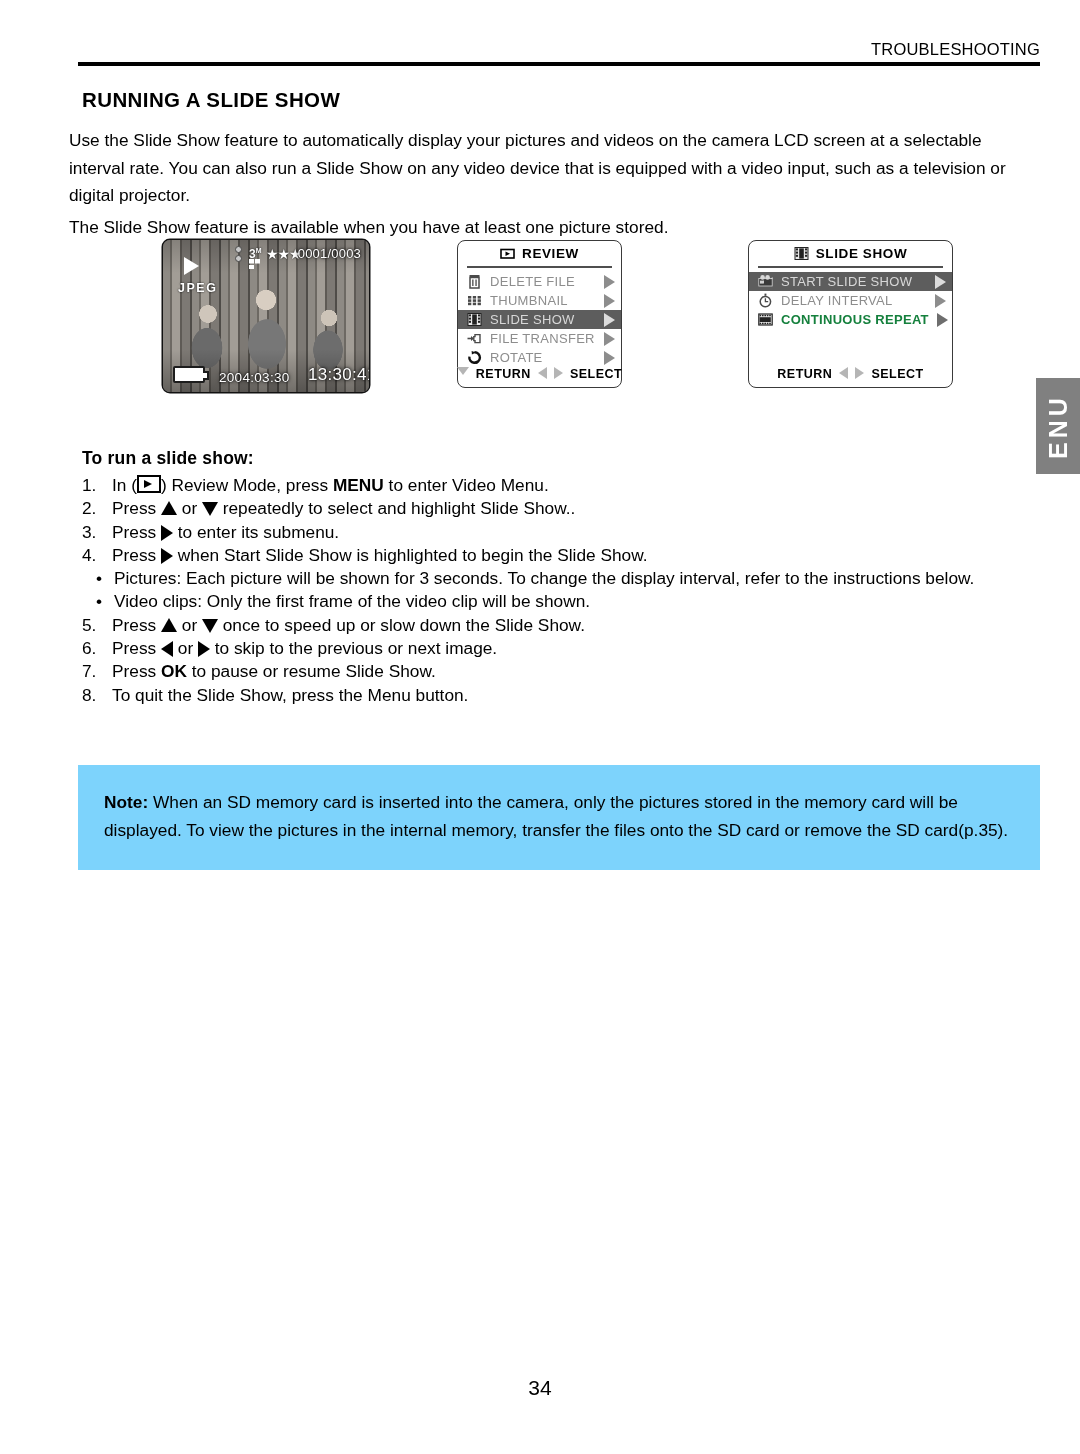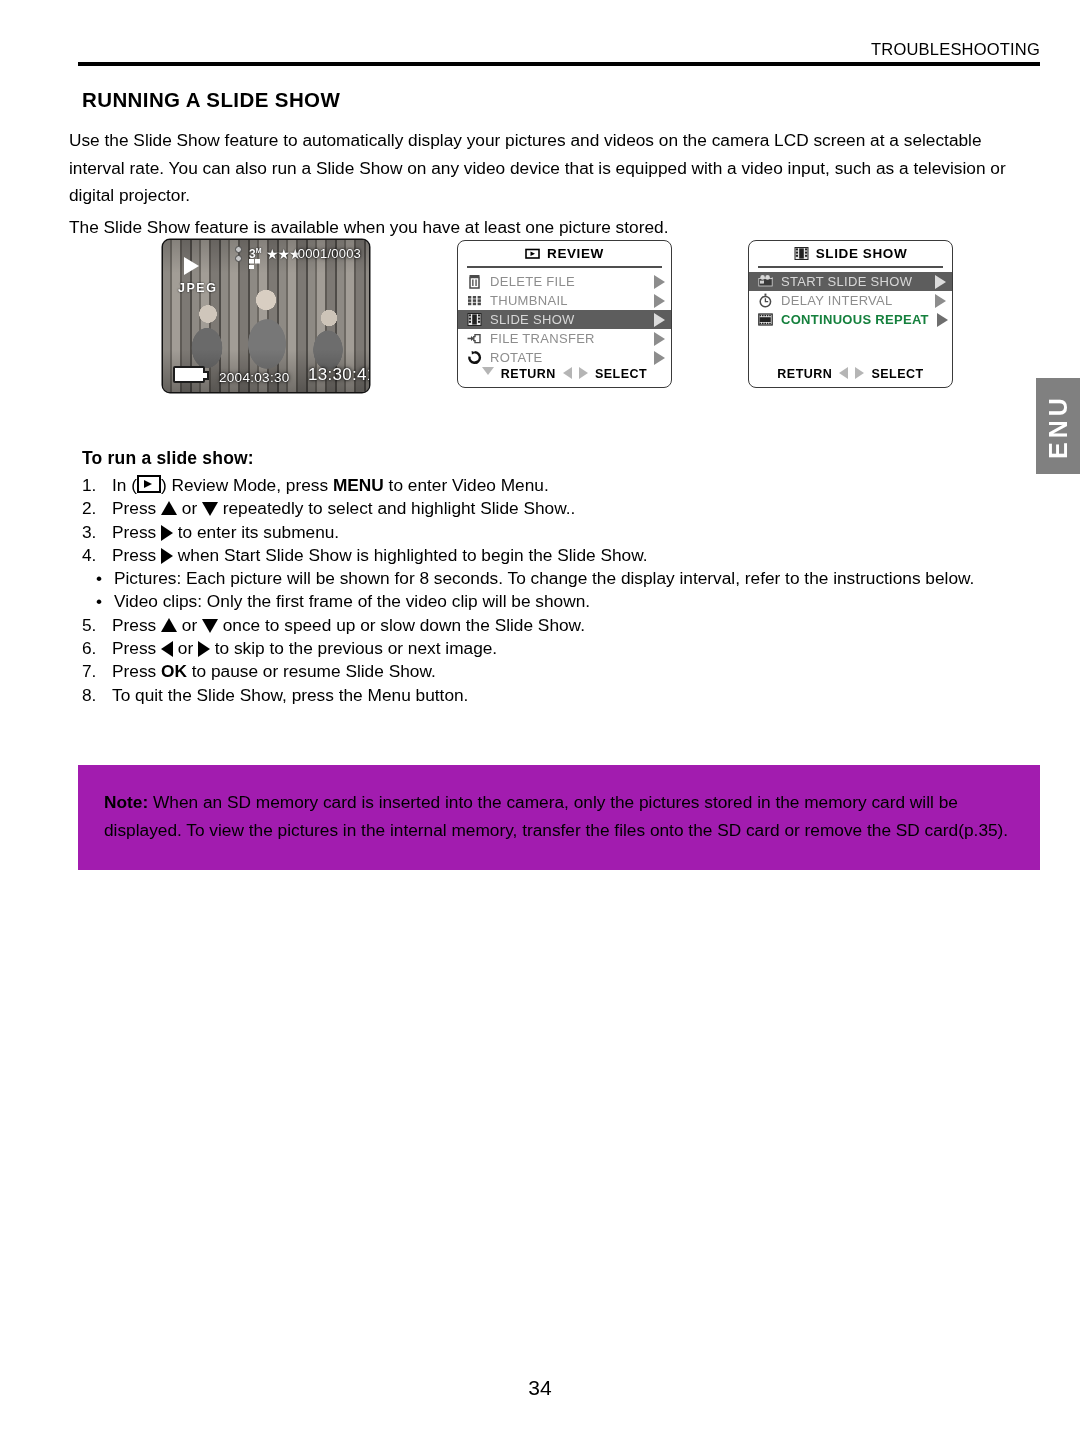--- a/index.html
+++ b/index.html
@@ -200,21 +200,21 @@
   }
 
   
   .osd {
     position: absolute;
     background: #ffffff;
     border: 1.5px solid #3a3a3a;
     border-radius: 8px;
     box-sizing: border-box;
   }
-  .osd-review { left: 457px; top: 4px; width: 215px; height: 148px; }
+  .osd-review { left: 457px; top: 4px; width: 165px; height: 148px; }
   .osd-slide  { left: 748px; top: 4px; width: 205px; height: 148px; }
 
   .osd-title {
     display: flex;
     align-items: center;
     justify-content: center;
     gap: 7px;
     height: 25px;
     font-size: 13.5px;
     font-weight: bold;
@@ -393,21 +393,21 @@
   }
   b.inl { font-weight: bold; }
 
   
   .note {
     position: absolute;
     left: 78px;
     top: 765px;
     width: 962px;
     height: 105px;
-    background: #a21caf;
+    background: #7dd3fc;
     box-sizing: border-box;
     padding: 24px 26px 0 26px;
     font-size: 17.3px;
     line-height: 27.5px;
   }
 
   
   .pageno {
     position: absolute;
     left: 0; right: 0;
@@ -645,21 +645,21 @@
     <span class="txt"><span>Press </span><span class="g g-right"></span><span> to enter its submenu.</span></span>
   </div>
 
   <div class="step">
     <span class="num">4.</span>
     <span class="txt"><span>Press </span><span class="g g-right"></span><span> when Start Slide Show is highlighted to begin the Slide Show.</span></span>
   </div>
 
   <div class="step bullet">
     <span class="num">•</span>
-    <span class="txt">Pictures: Each picture will be shown for 8 seconds. To change the display interval, refer to the instructions below.</span>
+    <span class="txt">Pictures: Each picture will be shown for 3 seconds. To change the display interval, refer to the instructions below.</span>
   </div>
 
   <div class="step bullet">
     <span class="num">•</span>
     <span class="txt">Video clips: Only the first frame of the video clip will be shown.</span>
   </div>
 
   <div class="step">
     <span class="num">5.</span>
     <span class="txt"><span>Press </span><span class="g g-up"></span><span> or </span><span class="g g-down"></span><span> once to speed up or slow down the Slide Show.</span></span>

